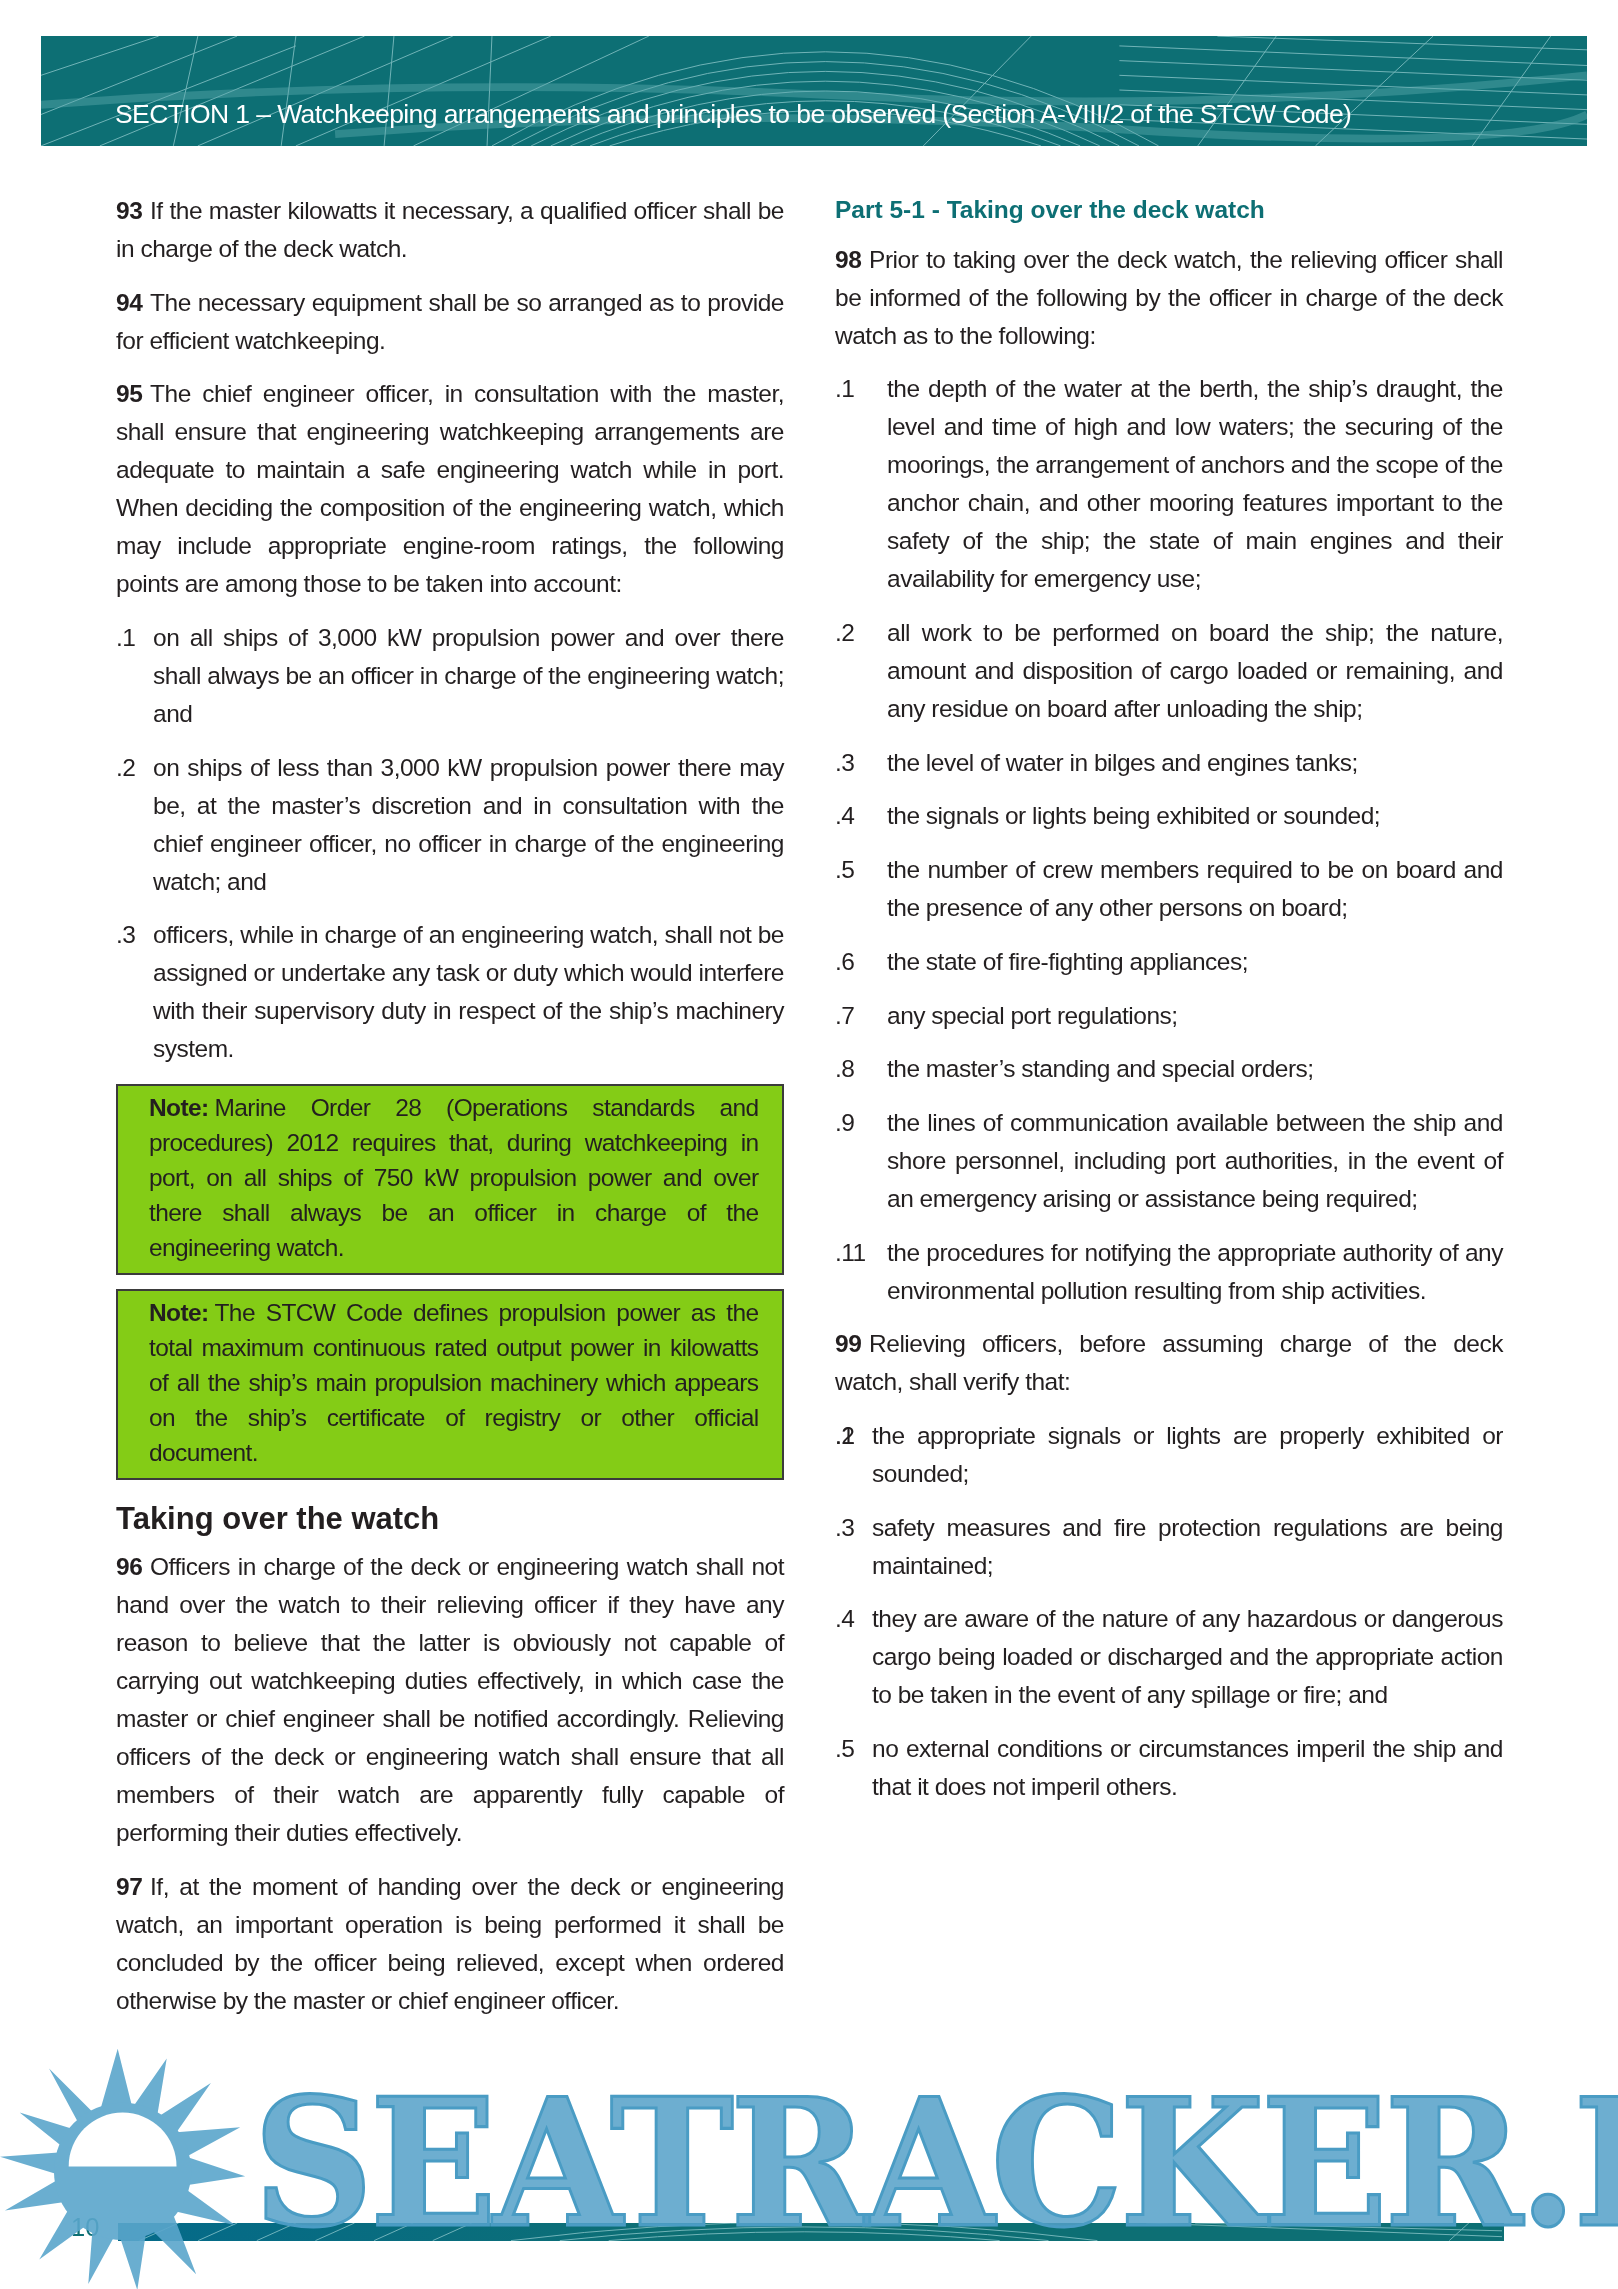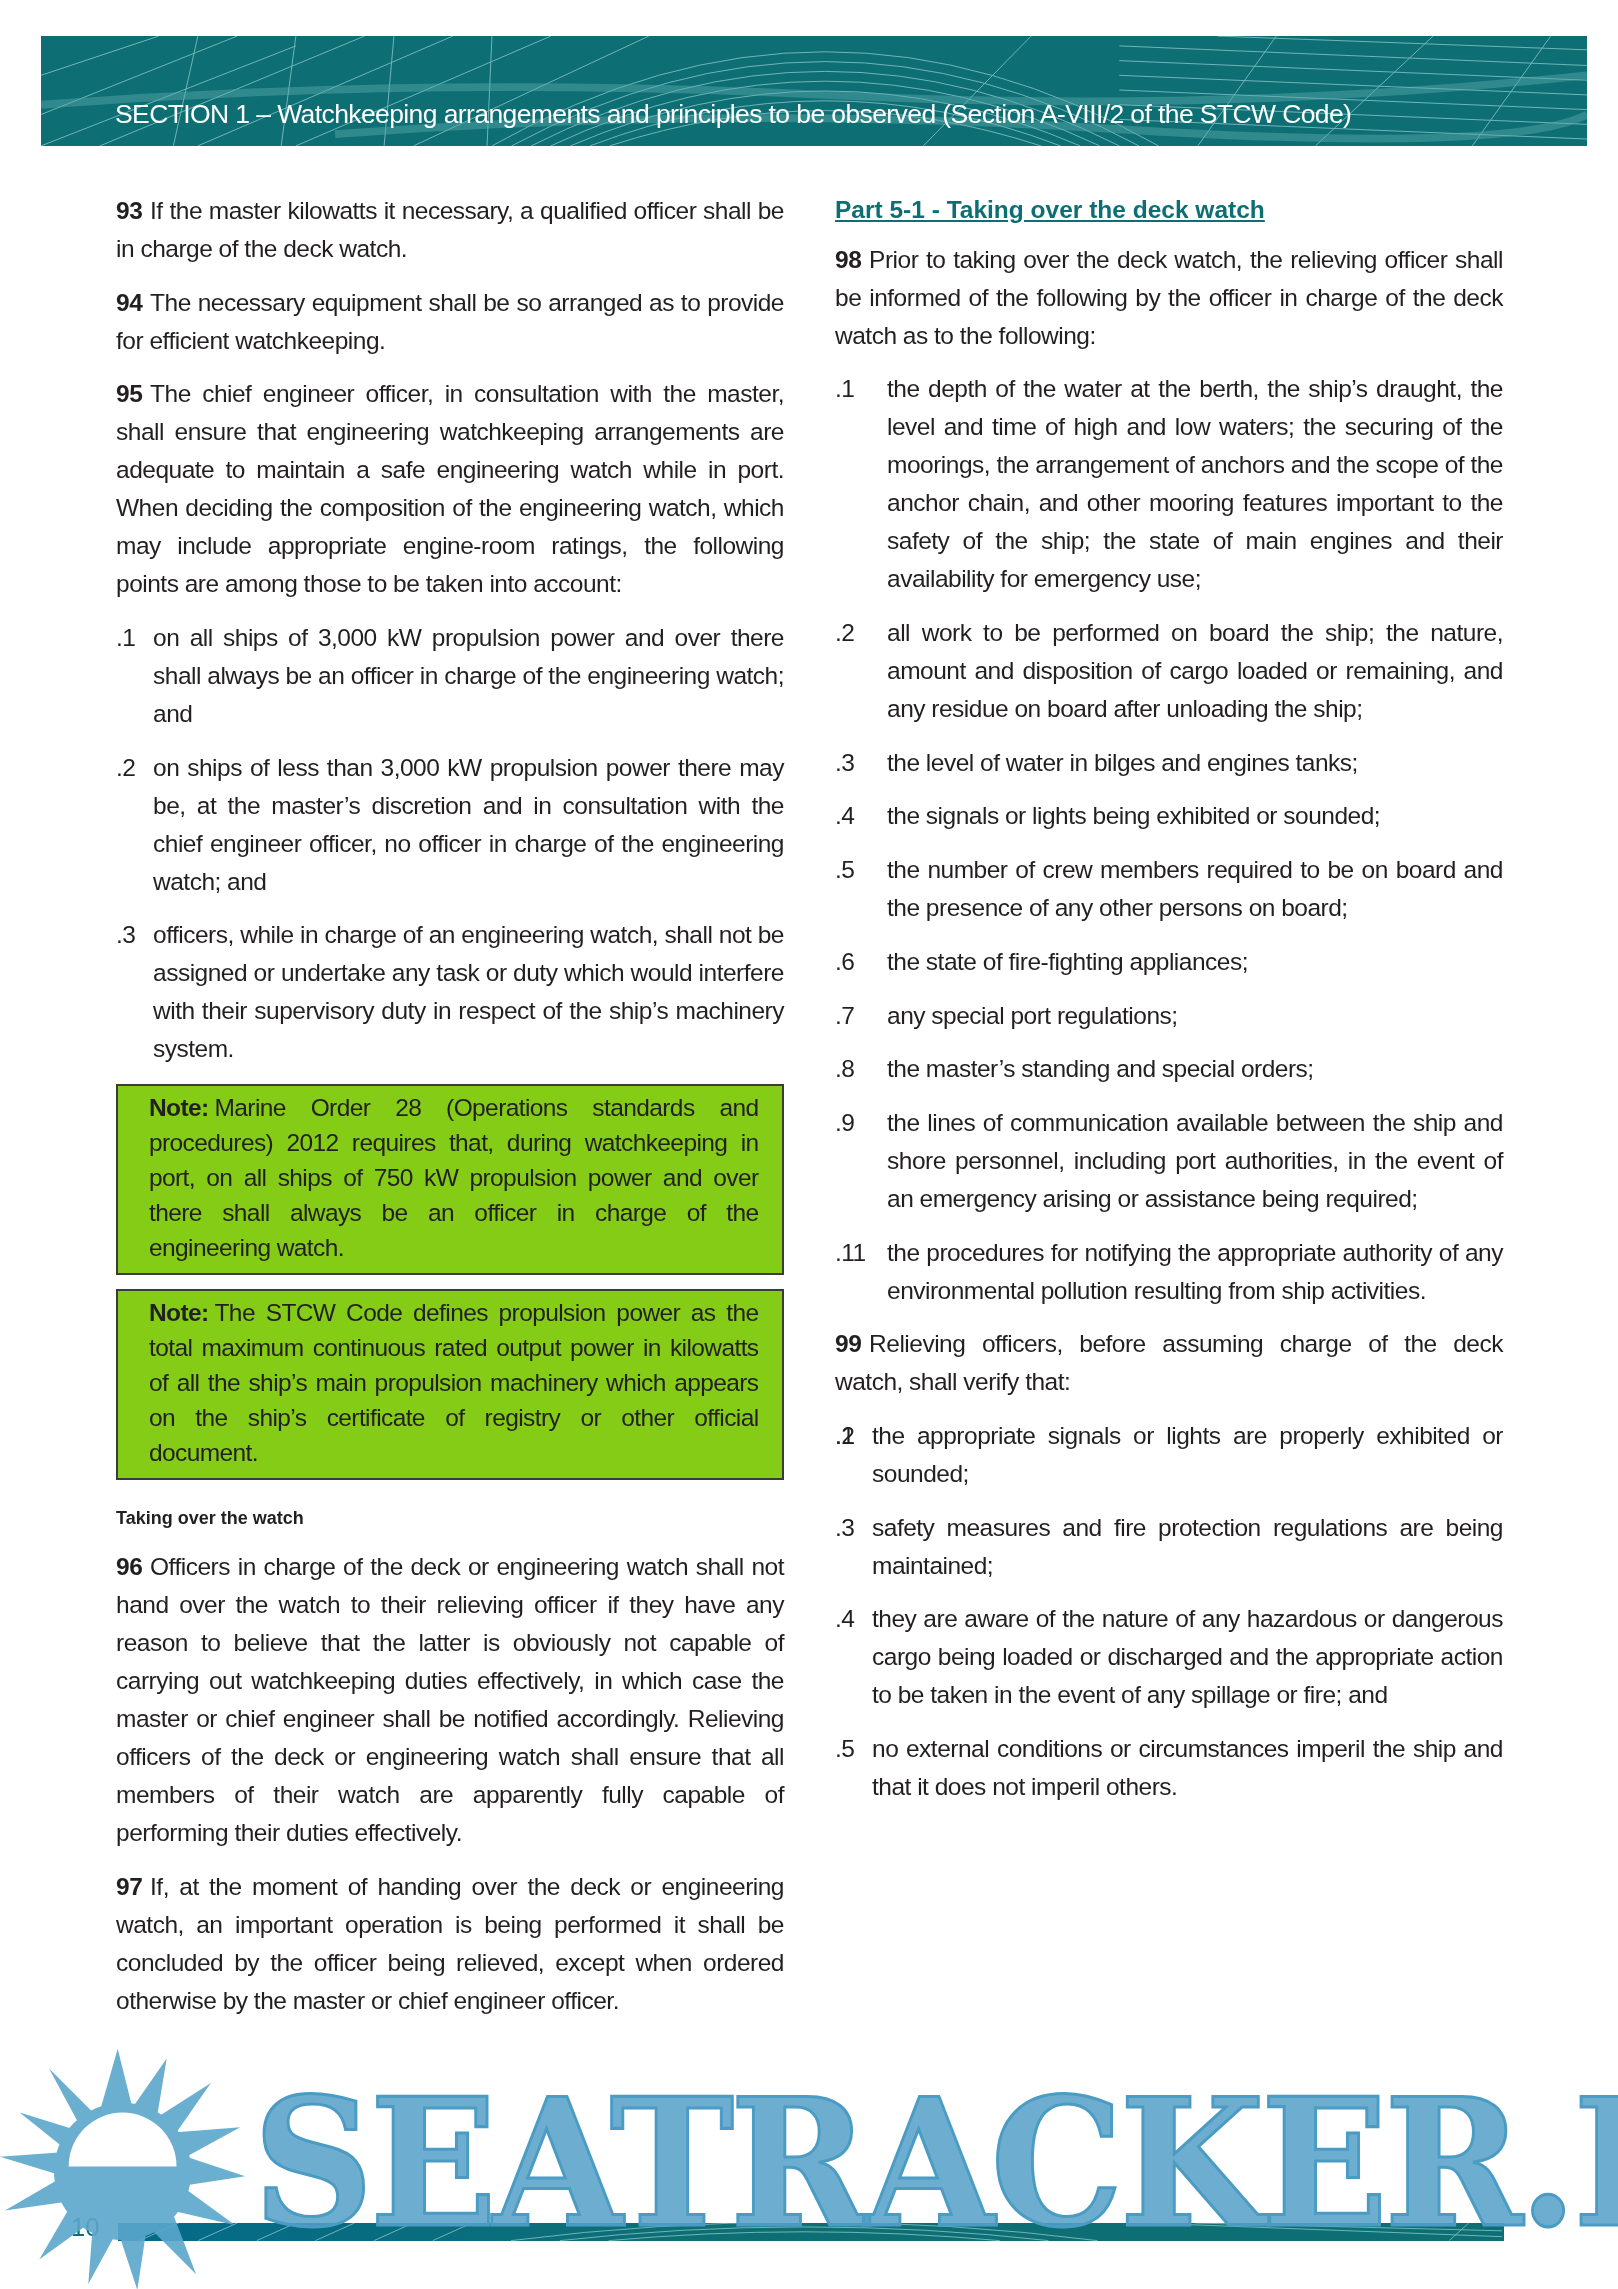--- a/index.html
+++ b/index.html
@@ -32,22 +32,22 @@
   .list-98 .list-item { padding-left: 52px; }
   .list-99 .list-item { padding-left: 37px; }
 
   .note-box {
     background: #84cc16; border: 2px solid #3b3b3b;
     padding: 3.9px 23.5px 7.8px 31px; margin: 0 0 14px 0;
     font-size: 24.5px; line-height: 35px; letter-spacing: -0.6px; text-align: justify;
   }
   .note-box .note-label { font-weight: bold; margin-right: 5.9px; }
 
-  .subheading { font-size: 18px; font-weight: bold; margin: 21.6px 0 11.8px 0; line-height: 35px; }
-  .part-heading { font-size: 24.5px; font-weight: bold; color: #0d6f74; margin: 0 0 13.7px 0; line-height: 35px; text-decoration: underline; }
+  .subheading { font-size: 31px; font-weight: bold; margin: 21.6px 0 11.8px 0; line-height: 35px; }
+  .part-heading { font-size: 24.5px; font-weight: bold; color: #0d6f74; margin: 0 0 13.7px 0; line-height: 35px; }
 
   .footer-bar {
     position: absolute; left: 118px; top: 2223px; width: 1386px; height: 17.6px;
     background: linear-gradient(90deg, #046a8a 0%, #0d6f74 40%, #0d6f74 100%);
     overflow: hidden;
   }
   .page-number {
     position: absolute; left: 71px; top: 2213px; font-size: 25.5px; color: #0d6f74; margin: 0;
   }
 

